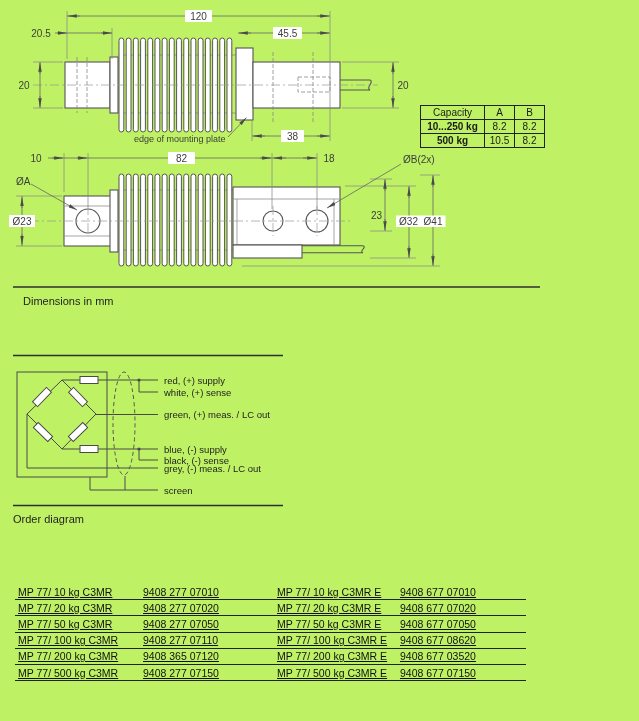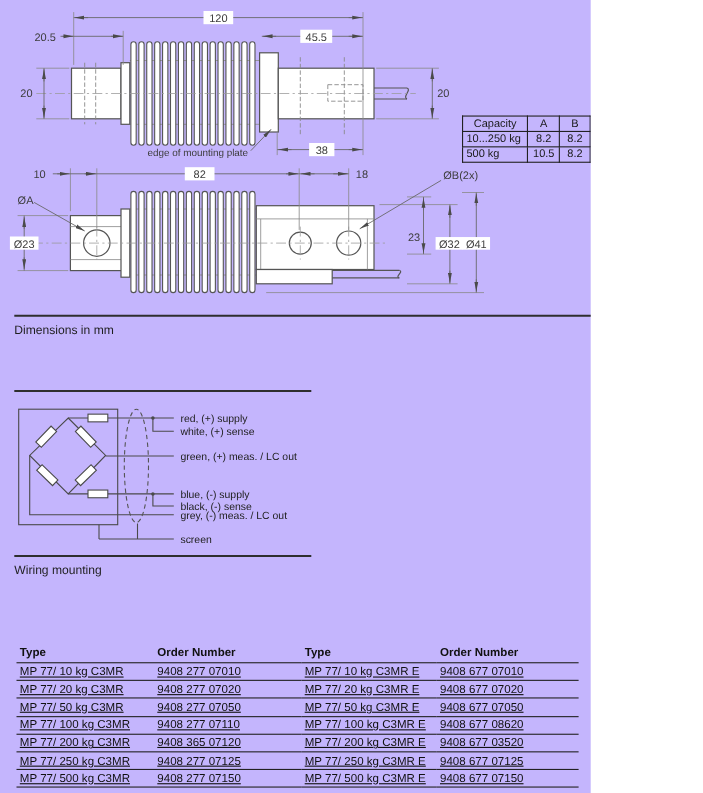--- a/index.html
+++ b/index.html
@@ -1,16 +1,16 @@
 <!DOCTYPE html>
 <html><head>
 <meta charset="utf-8">
 <style>
   html,body{margin:0;padding:0;background:#fff;}
-  #page{position:relative;width:537px;height:721px;background:#c4b5fd;overflow:hidden;
+  #page{position:relative;width:639px;height:721px;background:#bef264;overflow:hidden;
         font-family:"Liberation Sans",sans-serif;}
   svg text{font-family:"Liberation Sans",sans-serif;}
   .ln{stroke:#555;stroke-width:1.1;fill:none;}
   .part{fill:#fff;stroke:#555;stroke-width:1.1;}
   .thin{stroke:#8a8a8a;stroke-width:.75;fill:none;}
   .dim{stroke:#666;stroke-width:.8;fill:none;}
   .cl{stroke:#999;stroke-width:.7;stroke-dasharray:9 3 2 3;fill:none;}
   .hid{stroke:#888;stroke-width:.8;stroke-dasharray:4 2;fill:none;}
   .gap{fill:#fff;}
   .dtx{font-size:10px;fill:#3d3d3d;}
@@ -21,21 +21,21 @@
   .fins rect{fill:#fff;stroke:#555;stroke-width:1;}
   .divider{stroke:#2e2e2e;stroke-width:1.7;}
   .caption{position:absolute;font-size:11px;color:#1f1f1f;}
   
   #capacity{position:absolute;left:420px;top:105px;border-collapse:collapse;
             font-size:10px;color:#1a1a1a;}
   #capacity td{border:1px solid #222;padding:1px 3px;height:11px;text-align:center;}
   #capacity{border:1.6px solid #222;}
   #capacity td.cap{width:57px;}
   #capacity td.ab{width:23px;}
-  #capacity tr.data td.cap{text-align:left;}
+  #capacity tr.data td.cap{text-align:center;font-weight:bold;}
   
   #order-wrap{position:absolute;left:15px;top:584px;width:511px;}
   #order{border-collapse:collapse;table-layout:fixed;width:511px;
          font-size:10.5px;color:#111;}
   #order th{text-align:left;font-weight:bold;padding:3px 0 3px 3px;
             border-bottom:1.4px solid #222;}
   #order td{padding:1.6px 0 1.6px 3px;border-bottom:1px solid #222;
             white-space:nowrap;overflow:hidden;text-decoration:underline;}
 </style>
 </head>
@@ -257,39 +257,33 @@
   </tr>
   <tr class="data">
     <td class="cap">500 kg</td>
     <td class="ab">10.5</td>
     <td class="ab">8.2</td>
   </tr>
 </tbody>
     </table>
 
 
-<div class="caption" style="left:13px;top:295px">Dimensions in mm</div>
-<div class="caption" style="left:13px;top:513px">Wiring mounting</div>
+<div class="caption" style="left:23px;top:295px">Dimensions in mm</div>
+<div class="caption" style="left:13px;top:513px">Order diagram</div>
 
 
 <div id="order-wrap">
   <table id="order">
     <colgroup>
           <col style="width:125px">
           <col style="width:134px">
           <col style="width:123px">
           <col style="width:129px">
         </colgroup>
     <tbody>
-          <tr>
-      <th>Type</th>
-      <th>Order Number</th>
-      <th>Type</th>
-      <th>Order Number</th>
-    </tr>
     <tr>
       <td>MP 77/ 10 kg C3MR</td>
       <td>9408 277 07010</td>
       <td>MP 77/ 10 kg C3MR E</td>
       <td>9408 677 07010</td>
     </tr>
     <tr>
       <td>MP 77/ 20 kg C3MR</td>
       <td>9408 277 07020</td>
       <td>MP 77/ 20 kg C3MR E</td>
@@ -307,26 +301,20 @@
       <td>MP 77/ 100 kg C3MR E</td>
       <td>9408 677 08620</td>
     </tr>
     <tr>
       <td>MP 77/ 200 kg C3MR</td>
       <td>9408 365 07120</td>
       <td>MP 77/ 200 kg C3MR E</td>
       <td>9408 677 03520</td>
     </tr>
     <tr>
-      <td>MP 77/ 250 kg C3MR</td>
-      <td>9408 277 07125</td>
-      <td>MP 77/ 250 kg C3MR E</td>
-      <td>9408 677 07125</td>
-    </tr>
-    <tr>
       <td>MP 77/ 500 kg C3MR</td>
       <td>9408 277 07150</td>
       <td>MP 77/ 500 kg C3MR E</td>
       <td>9408 677 07150</td>
     </tr>
   </tbody>
       </table>
 </div>
 
 </div>

